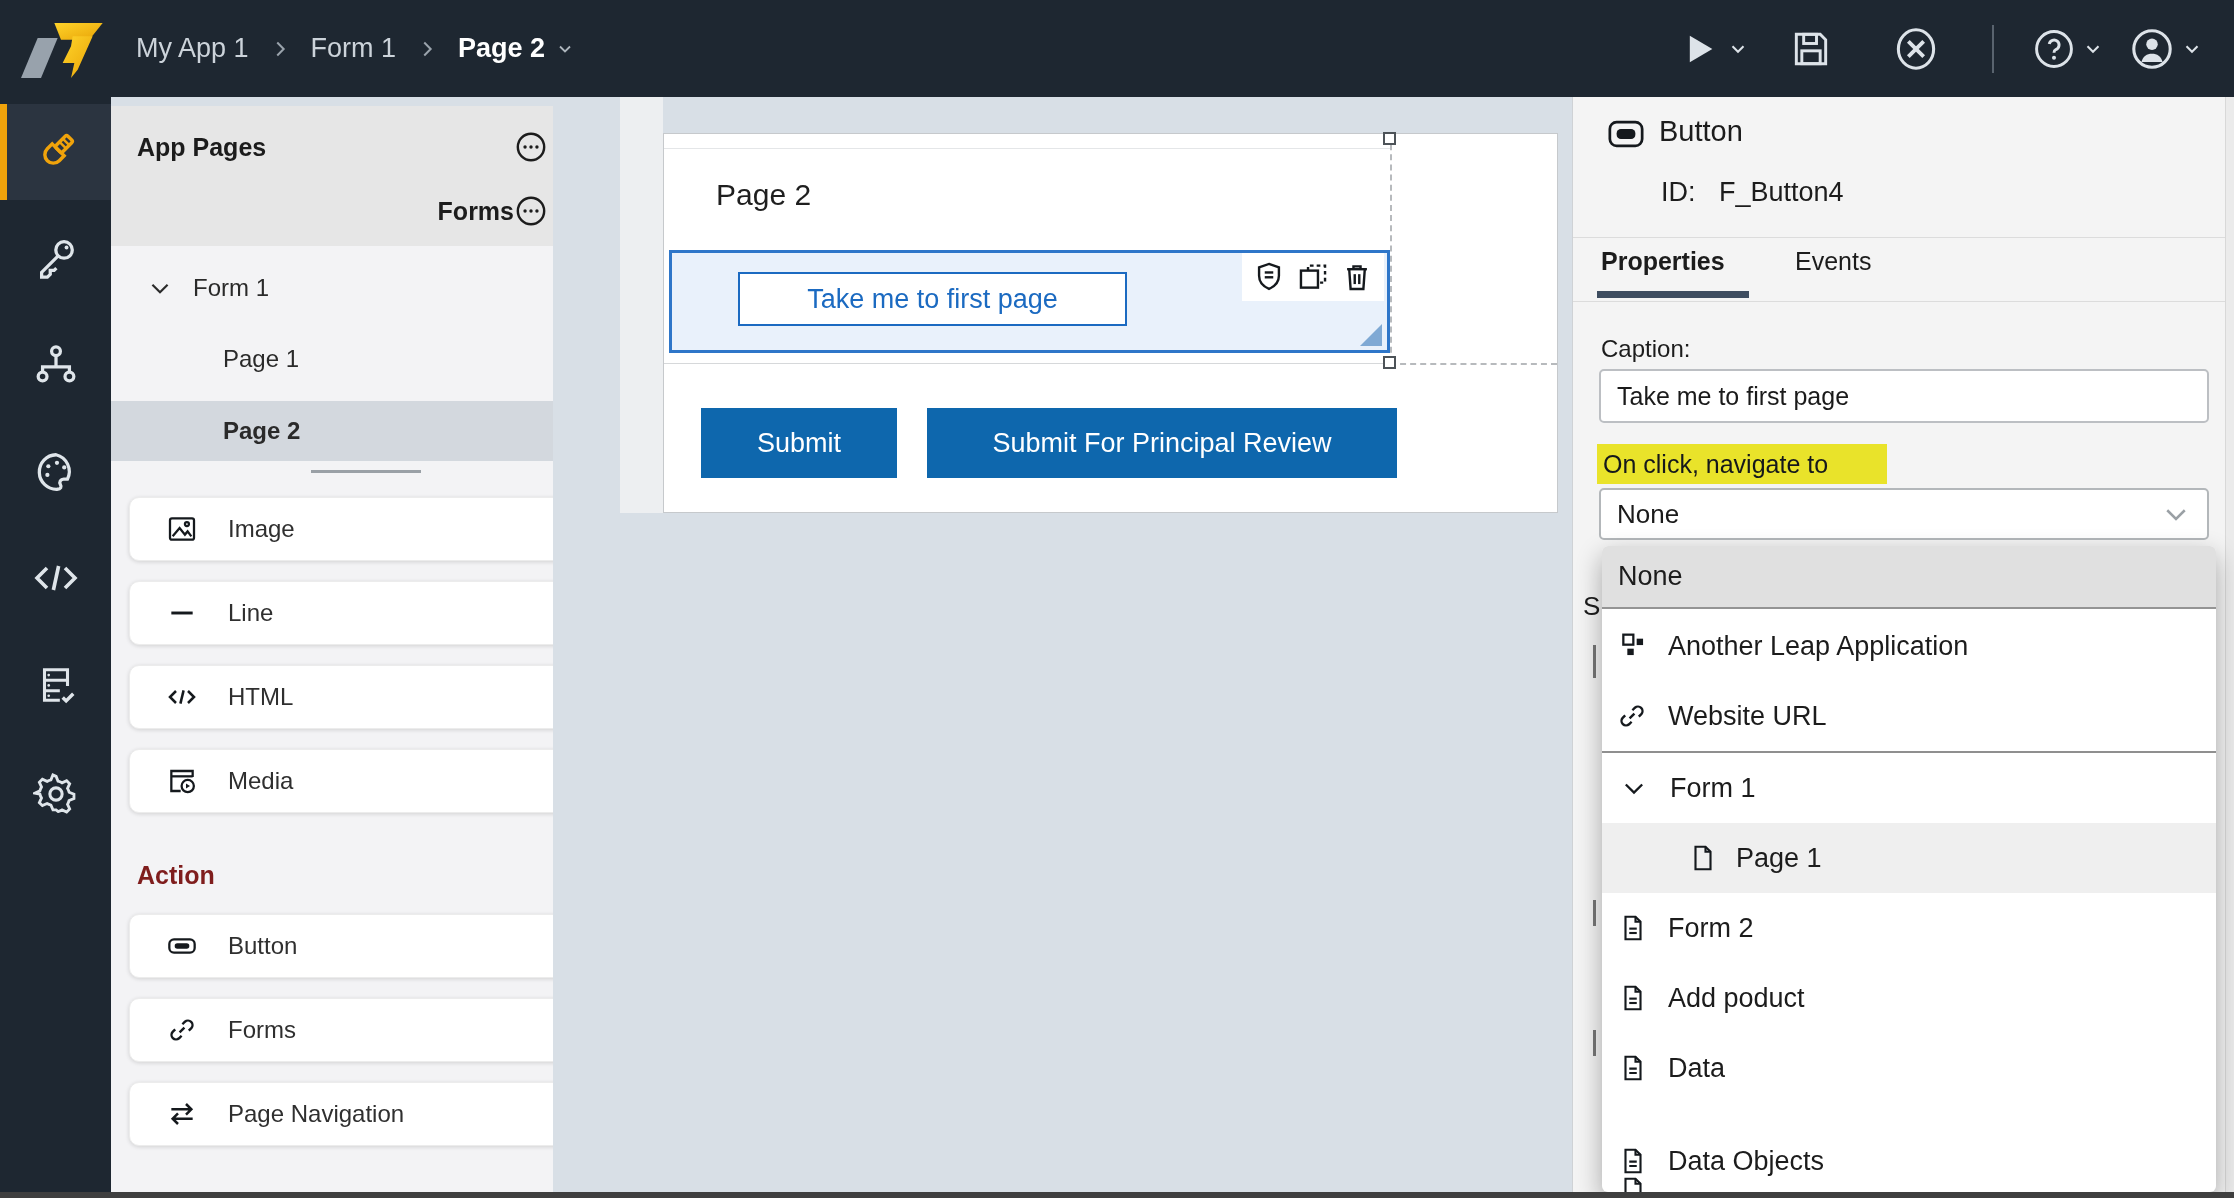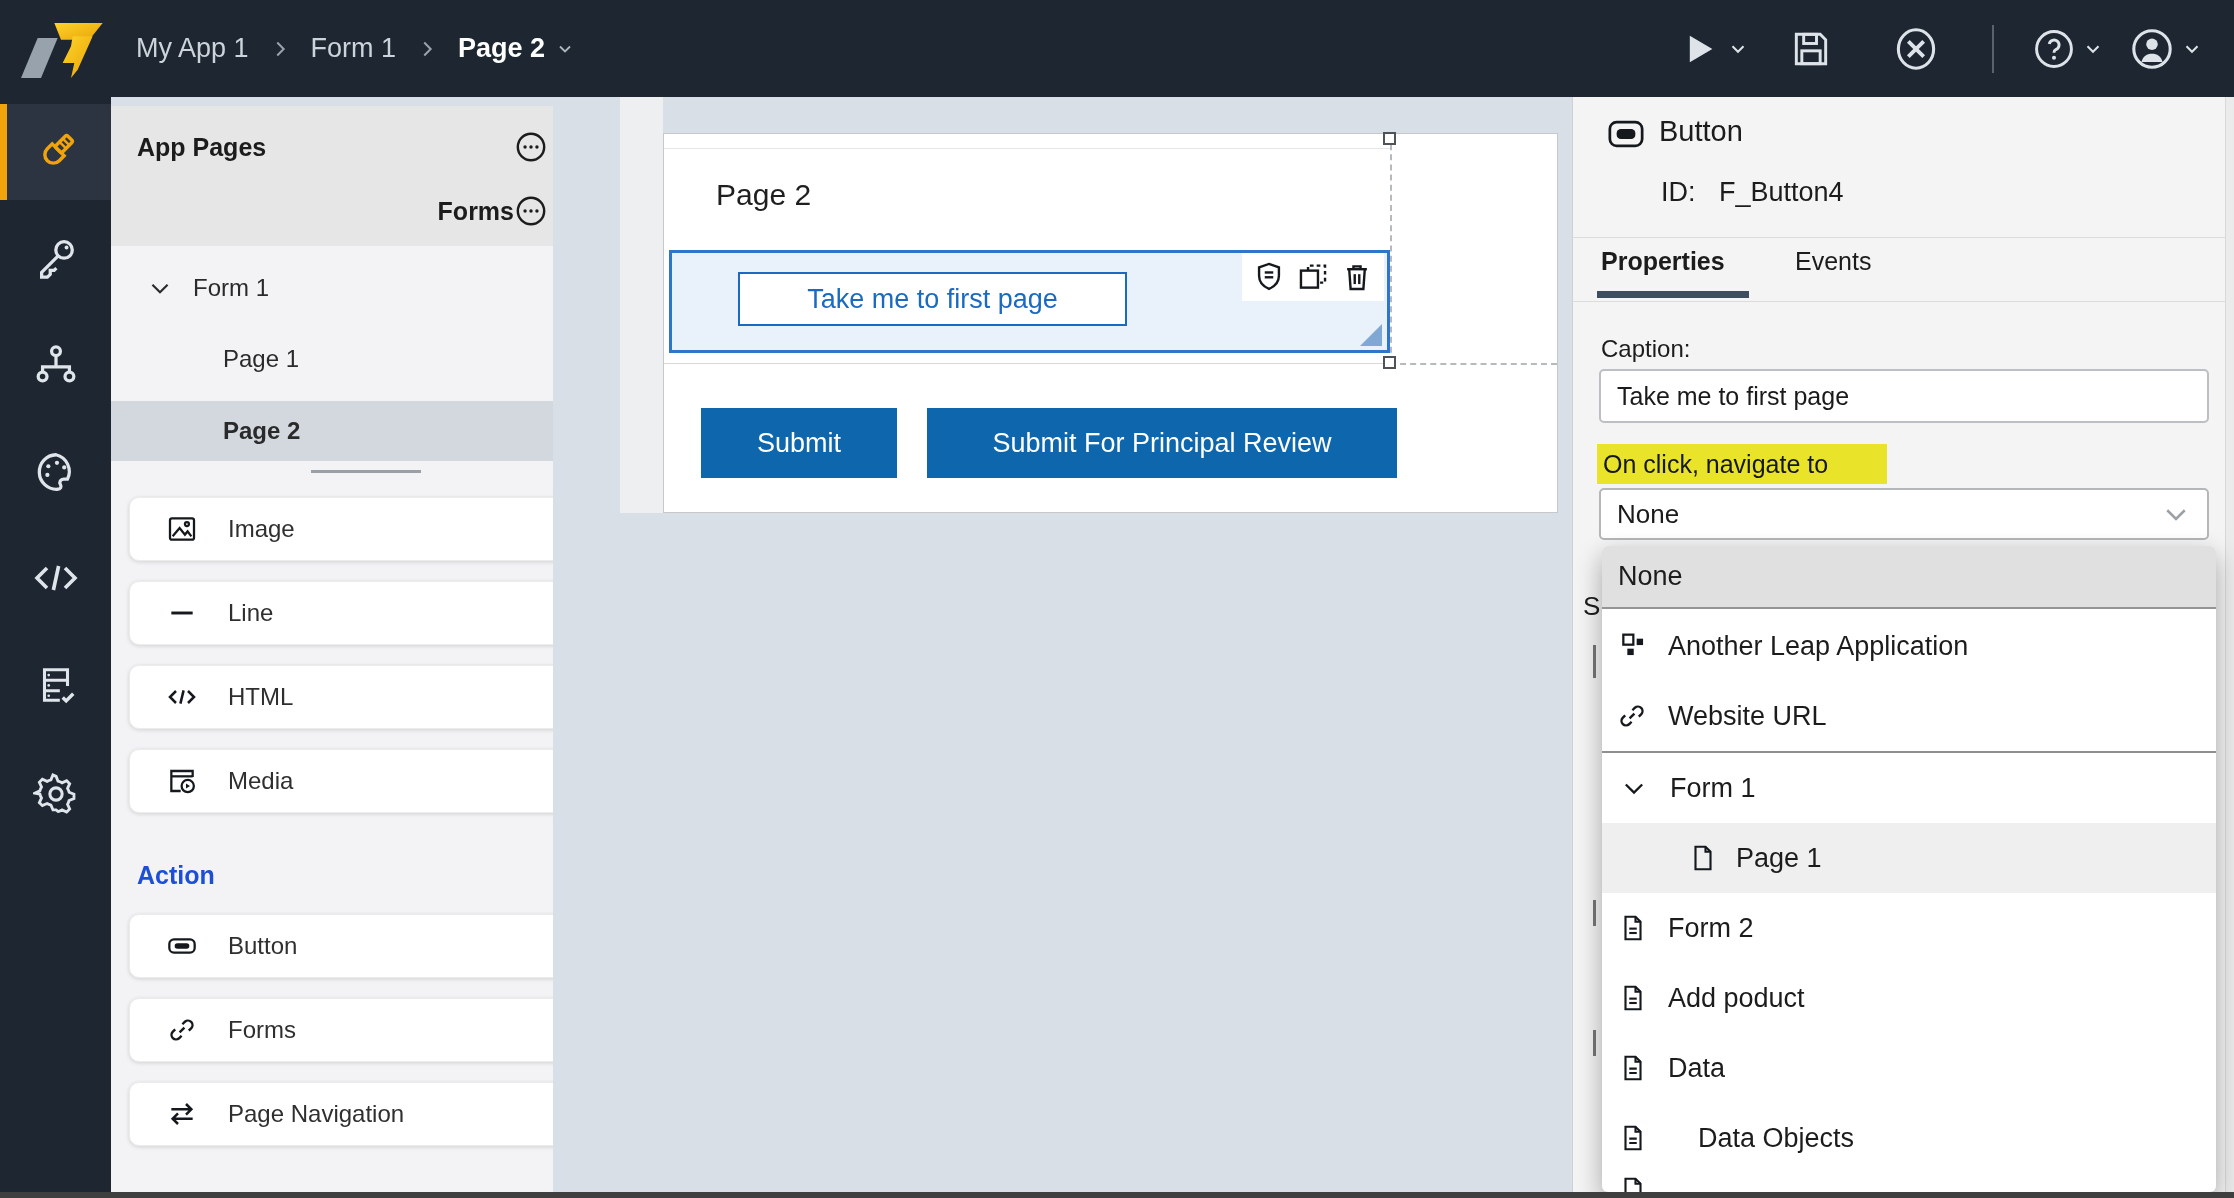--- a/index.html
+++ b/index.html
@@ -33,21 +33,21 @@
   .sb-hrow .lbl{font-weight:700;font-size:25px;color:#1c1c1c;flex:1;}
   .sb-hrow .ico{color:#1c1c1c;cursor:pointer;}
   .tree-row{position:absolute;left:0;width:509px;height:54px;display:flex;align-items:center;font-size:24px;color:#2a2a2a;cursor:pointer;}
   .tree-row.selected{background:#d3d8de;height:60px;font-weight:700;}
   .drag-line{position:absolute;left:200px;top:364px;width:110px;height:3px;background:#9aa0a6;cursor:grab;}
   .card{position:absolute;left:18px;width:472px;height:62px;background:#fff;border:1px solid #ececec;border-radius:10px;
         box-shadow:0 1px 4px rgba(0,0,0,.14);display:flex;align-items:center;cursor:grab;}
   .card .ico{margin-left:36px;color:#15191d;}
   .card .lbl{margin-left:30px;font-size:24px;color:#2f2f2f;}
   .sec-head{position:absolute;left:0;width:509px;height:50px;display:flex;align-items:center;padding:0 40px 0 26px;box-sizing:border-box;}
-  .sec-head .lbl{font-weight:700;font-size:25px;flex:1;color:#1d4ed8;}
+  .sec-head .lbl{font-weight:700;font-size:25px;flex:1;color:#7f1d1d;}
   .clipped{position:absolute;left:26px;top:1088px;height:13px;overflow:hidden;font-weight:700;font-size:25px;color:#1c1c1c;}
 
   
   .canvas{left:620px;top:97px;width:952px;height:1101px;background:#d8dfe6;}
   .gutter{position:absolute;left:0;top:0;width:43px;height:416px;background:#edeff1;}
   .page{position:absolute;left:43px;top:36px;width:895px;height:380px;background:#fff;border:1px solid #c6c9cc;box-sizing:border-box;}
   .hair-top{position:absolute;left:0;top:14px;width:726px;height:1px;background:#e4e6e8;}
   .page-title{position:absolute;left:52px;top:44px;font-size:30px;color:#1f1f1f;}
   .dash-v{position:absolute;left:726px;top:0;width:0;height:229px;border-left:2px dashed #b7babd;}
   .dash-h{position:absolute;left:726px;top:229px;width:167px;height:0;border-top:2px dashed #b7babd;}
@@ -540,21 +540,21 @@
       <span class="ico" style="margin-left:16px">
         <svg width="30" height="30" viewBox="0 0 24 24" fill="none" stroke="currentColor" stroke-width="1.7">
           <path d="M6 3 h8 l4 4 v14 h-12 z"></path>
             <path d="M14 3 v4 h4"></path>
             <line x1="9" y1="12.5" x2="15" y2="12.5"></line>
             <line x1="9" y1="16" x2="15" y2="16"></line>
           </svg>
         </span>
       <span style="margin-left:20px">Data</span>
     </div>
-    <div class="dd-row" style="top:557px;height:70px;gap:30px;">
+    <div class="dd-row" style="top:580px;height:70px;">
       <span class="ico" style="margin-left:16px">
         <svg width="30" height="30" viewBox="0 0 24 24" fill="none" stroke="currentColor" stroke-width="1.7">
           <path d="M6 3 h8 l4 4 v14 h-12 z"></path>
             <path d="M14 3 v4 h4"></path>
             <line x1="9" y1="12.5" x2="15" y2="12.5"></line>
             <line x1="9" y1="16" x2="15" y2="16"></line>
           </svg>
         </span>
       <span style="margin-left:20px">Data Objects</span>
     </div>

